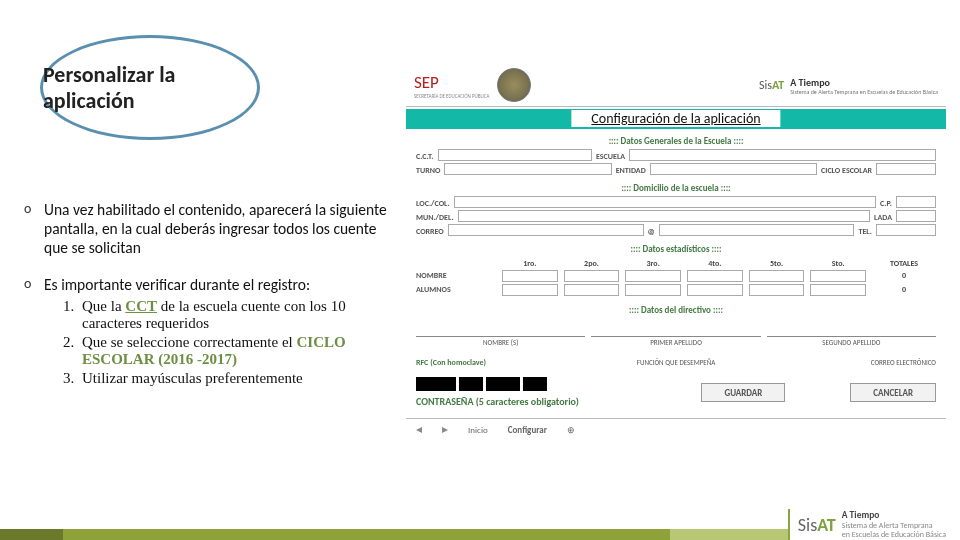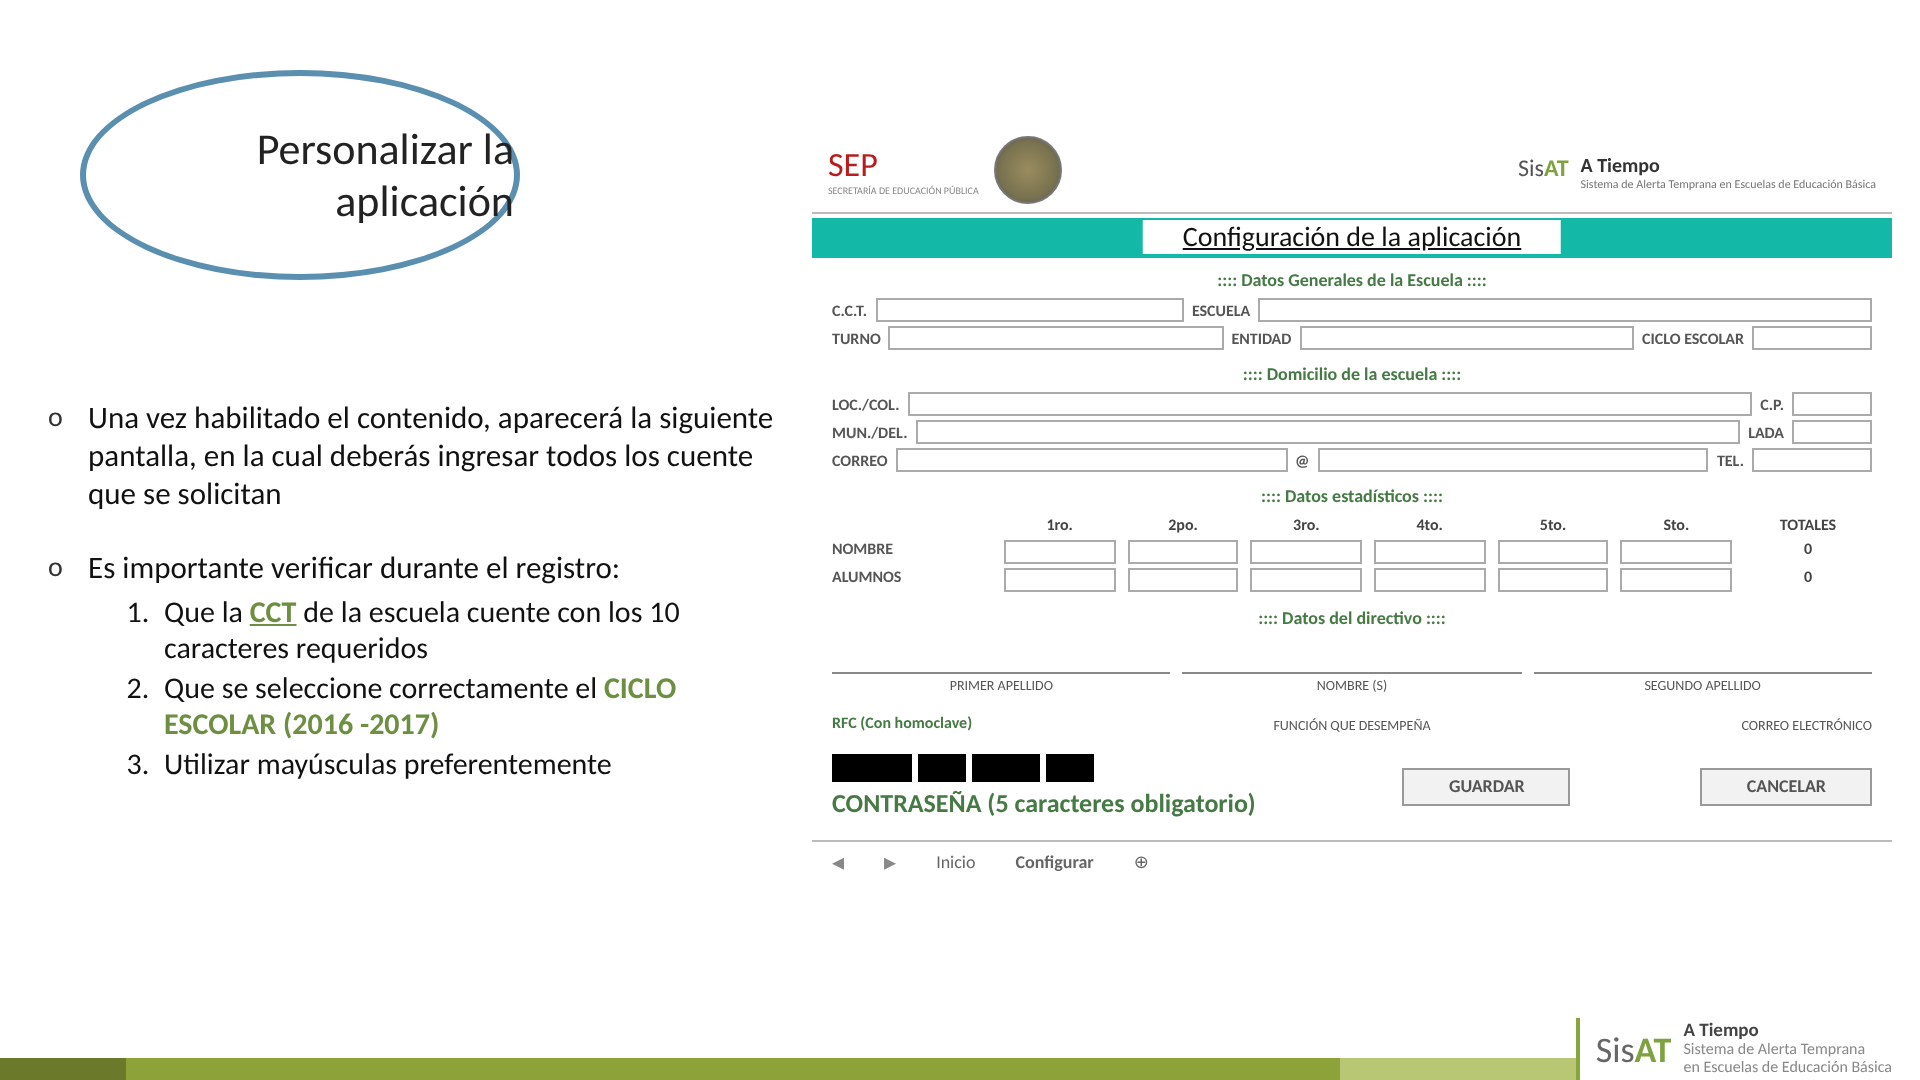--- a/index.html
+++ b/index.html
@@ -10,39 +10,39 @@
     position: relative;
     overflow: hidden;
   }
   .bubble {
     position: absolute;
     left: 40px; top: 35px;
     width: 220px; height: 105px;
     border: 3px solid #5a8fb0;
     border-radius: 50%;
     display: flex; align-items: center; justify-content: center;
-    text-align: right;
-    font-size: 22px; font-weight: 400; color: #222;
+    text-align: left;
+    font-size: 22px; font-weight: 700; color: #222;
     line-height: 1.15;
   }
   .left-text {
     position: absolute;
     left: 22px; top: 200px;
     width: 370px;
     font-size: 15.5px;
     color: #111;
   }
   .left-text ul { list-style: none; }
   .left-text > ul > li { margin-bottom: 18px; padding-left: 22px; position: relative; }
   .left-text > ul > li::before {
     content: "o"; position: absolute; left: 2px; top: 0;
     font-size: 14px; color: #333;
   }
   .left-text ol { list-style: decimal; margin: 4px 0 0 34px; }
-  .left-text ol li { padding-left: 4px; margin-bottom: 2px; font-size: 15px; }
+  .left-text ol li { padding-left: 4px; margin-bottom: 2px; font-size: 15px; font-family: Liberation Serif, serif; }
   .accent { color: #6d8f42; font-weight: 700; text-decoration: underline; }
   .accent2 { color: #6d8f42; font-weight: 700; }
   .screenshot {
     position: absolute;
     left: 406px; top: 64px;
     width: 540px; height: 430px;
     font-size: 9px;
     color: #444;
   }
   .shot-header {
@@ -102,21 +102,21 @@
   .dir-row .col { flex: 1; }
   .dir-row .underline { border-bottom: 1px solid #888; height: 14px; }
   .dir-row .sublabel { font-size: 7px; color: #555; text-align: center; margin-top: 1px; }
   .bottom-row {
     display: flex; align-items: center; justify-content: space-between;
     padding: 4px 10px; margin-top: 4px;
   }
   .rfc-block { display: flex; gap: 3px; align-items: center; }
   .rfc-block .black { background: #000; width: 40px; height: 14px; }
   .rfc-label { color: #457a45; font-weight: 700; font-size: 8px; }
-  .pwd-label { color: #457a45; font-weight: 700; font-size: 13px; margin-top: 4px; }
+  .pwd-label { color: #457a45; font-weight: 700; font-size: 10px; margin-top: 4px; }
   .action-btn {
     border: 1px solid #999; background: #f2f2f2;
     font-size: 9px; font-weight: 700; color: #555;
     padding: 3px 22px;
     margin-left: 47px;
   }
   .shot-footer {
     border-top: 1px solid #bbb;
     margin-top: 6px;
     display: flex; align-items: center; gap: 20px;
@@ -260,25 +260,25 @@
       <div class="cellbox"></div>
       <div class="cellbox"></div>
       <div class="cellbox"></div>
     <div class="totcell">0</div>
   </div>
 
   <div class="section-head">:::: Datos del directivo ::::</div>
   <div class="dir-row">
     <div class="col">
         <div class="underline"></div>
+        <div class="sublabel">NOMBRE (S)</div>
+      </div>
+    <div class="col">
+        <div class="underline"></div>
         <div class="sublabel">PRIMER APELLIDO</div>
-      </div>
-    <div class="col">
-        <div class="underline"></div>
-        <div class="sublabel">NOMBRE (S)</div>
       </div>
     <div class="col">
         <div class="underline"></div>
         <div class="sublabel">SEGUNDO APELLIDO</div>
       </div>
   </div>
   <div class="dir-row">
     <div class="col">
         <div class="rfc-label">RFC (Con homoclave)</div>
       </div>

